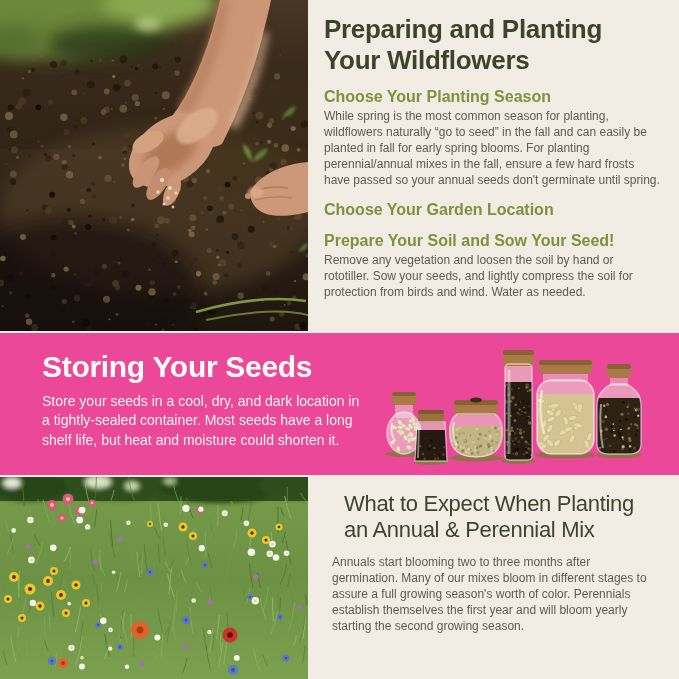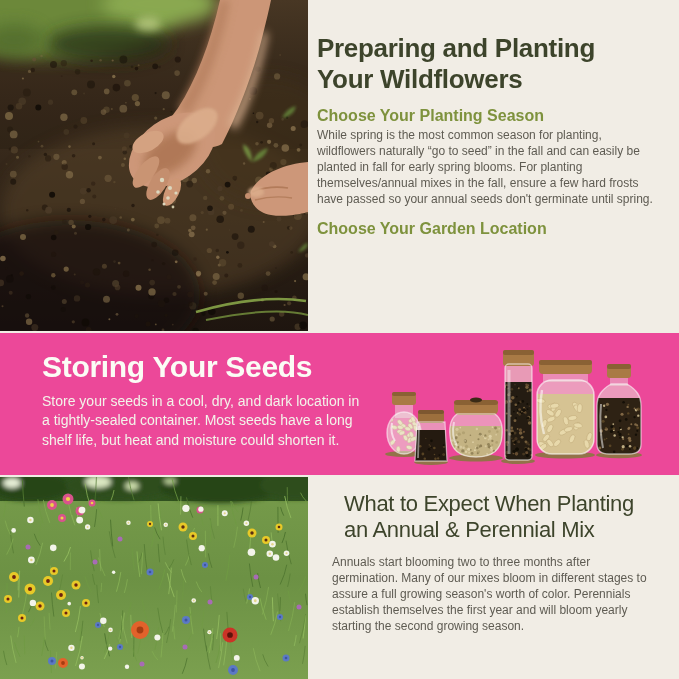--- a/index.html
+++ b/index.html
@@ -7,21 +7,21 @@
     position:relative;width:679px;height:679px;overflow:hidden;
     background:#f1ede5;
     font-family:"Liberation Sans","DejaVu Sans",sans-serif;
   }
   
   .photo{position:absolute;overflow:hidden;}
   .photo-soil{left:0;top:0;width:308px;height:331px;background:#33261a;}
   .photo-flowers{left:0;top:477px;width:308px;height:202px;background:#6f9446;}
   .photo svg{display:block;}
   
-  .sec-top{position:absolute;left:317px;top:14px;width:336px;margin-top:19px;}
+  .sec-top{position:absolute;left:324px;top:14px;width:336px;}
   .sec-top h1{
     margin:0;font-size:26px;line-height:1.2;font-weight:bold;
     color:#3d442b;letter-spacing:-0.3px;
   }
   .subsec{margin-top:11px;}
   .subsec h3{
     margin:0;font-size:16px;line-height:1.25;font-weight:bold;color:#7e923d;
   }
   .subsec p{
     margin:2px 0 0 0;font-size:12px;line-height:1.33;color:#5e5b52;
@@ -436,24 +436,28 @@
       </g>
 
       <rect x="0" y="0" width="308" height="331" fill="#000" opacity="0.05"></rect>
     </svg>
   </div>
 
   <section class="sec-top">
     <h1>Preparing and Planting Your Wildflowers</h1>
     <div class="subsec">
       <h3>Choose Your Planting Season</h3>
-      <p>While spring is the most common season for planting, wildflowers naturally “go to seed” in the fall and can easily be planted in fall for early spring blooms. For planting themselves/annual mixes in the fall, ensure a few hard frosts have passed so your annual seeds don't germinate until spring.</p>
+      <p>While spring is the most common season for planting, wildflowers naturally “go to seed” in the fall and can easily be planted in fall for early spring blooms. For planting perennial/annual mixes in the fall, ensure a few hard frosts have passed so your annual seeds don't germinate until spring.</p>
     </div>
     <div class="subsec">
       <h3>Choose Your Garden Location</h3>
+    </div>
+    <div class="subsec">
+      <h3>Prepare Your Soil and Sow Your Seed!</h3>
+      <p>Remove any vegetation and loosen the soil by hand or rototiller. Sow your seeds, and lightly compress the soil for protection from birds and wind. Water as needed.</p>
     </div>
   </section>
 
   <section class="band">
     <div class="band-text">
       <h2>Storing Your Seeds</h2>
       <p>Store your seeds in a cool, dry, and dark location in a tightly-sealed container. Most seeds have a long shelf life, but heat and moisture could shorten it.</p>
     </div>
   </section>
 

